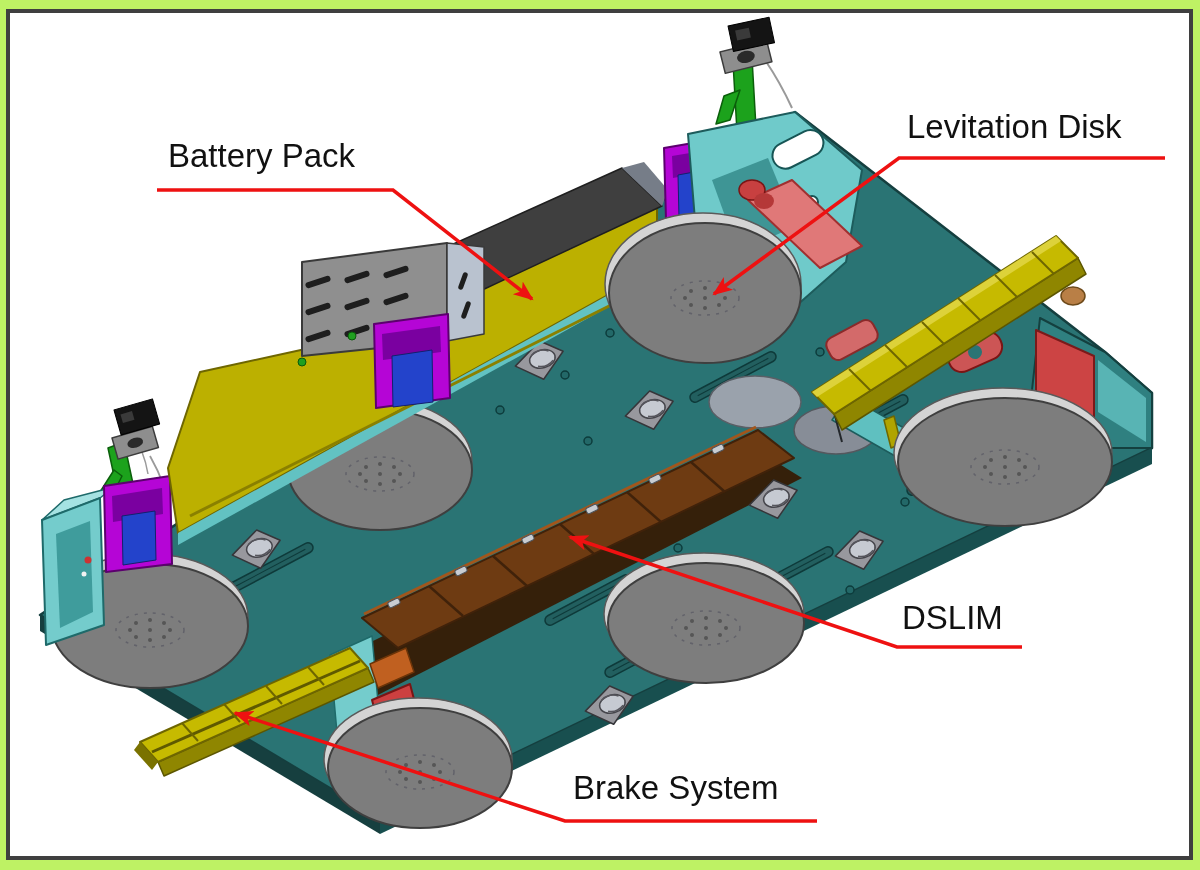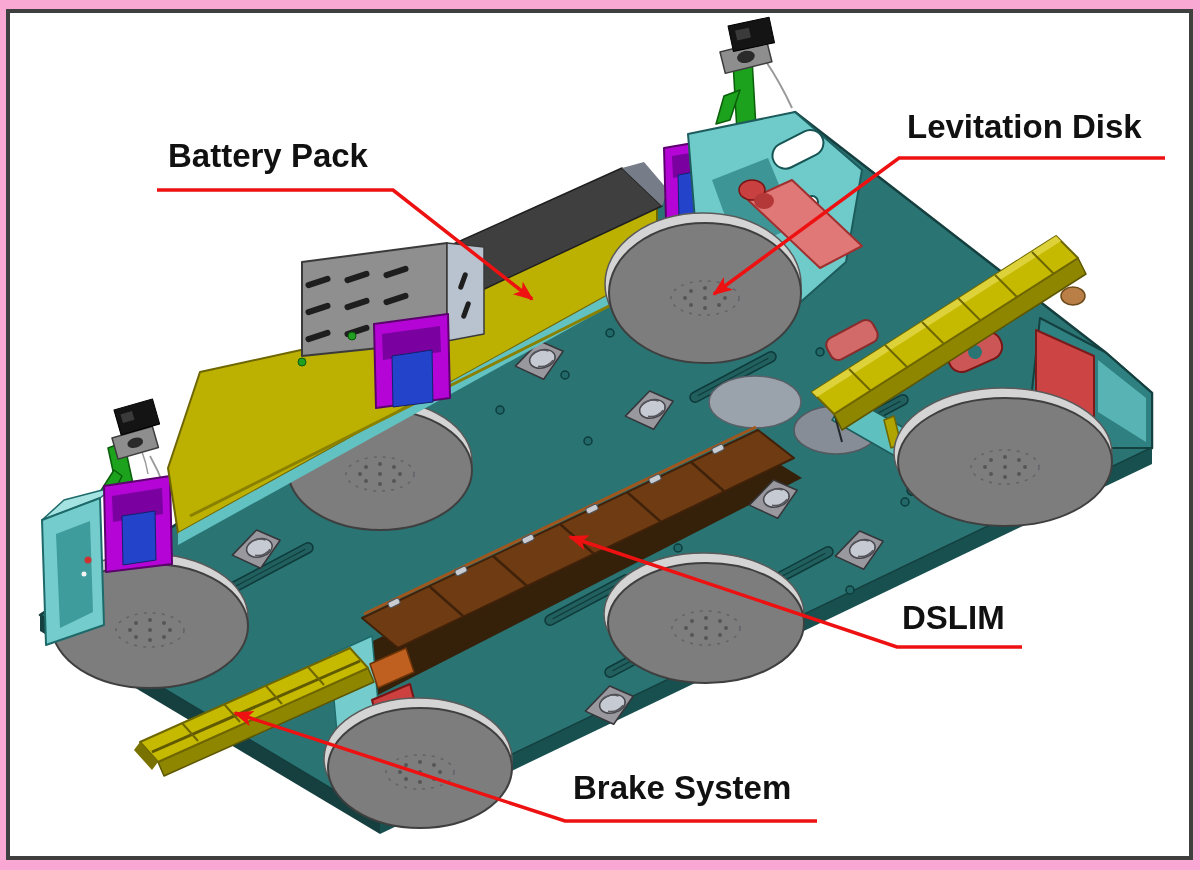--- a/index.html
+++ b/index.html
@@ -1,16 +1,16 @@
 <!DOCTYPE html>
 <html><head>
 <meta charset="utf-8">
 <style>
   html,body{margin:0;padding:0;background:#ffffff;}
-  .stage{position:relative;width:1200px;height:870px;background:#f9a8d4;overflow:hidden;font-weight:bold;}
+  .stage{position:relative;width:1200px;height:870px;background:#bef264;overflow:hidden;}
   svg{position:absolute;inset:0;display:block;}
   text.part-label{
     font-family:"Liberation Sans","DejaVu Sans",sans-serif;
     font-size:33px;
     fill:#111111;
   }
 </style>
 </head>
 <body>
 

